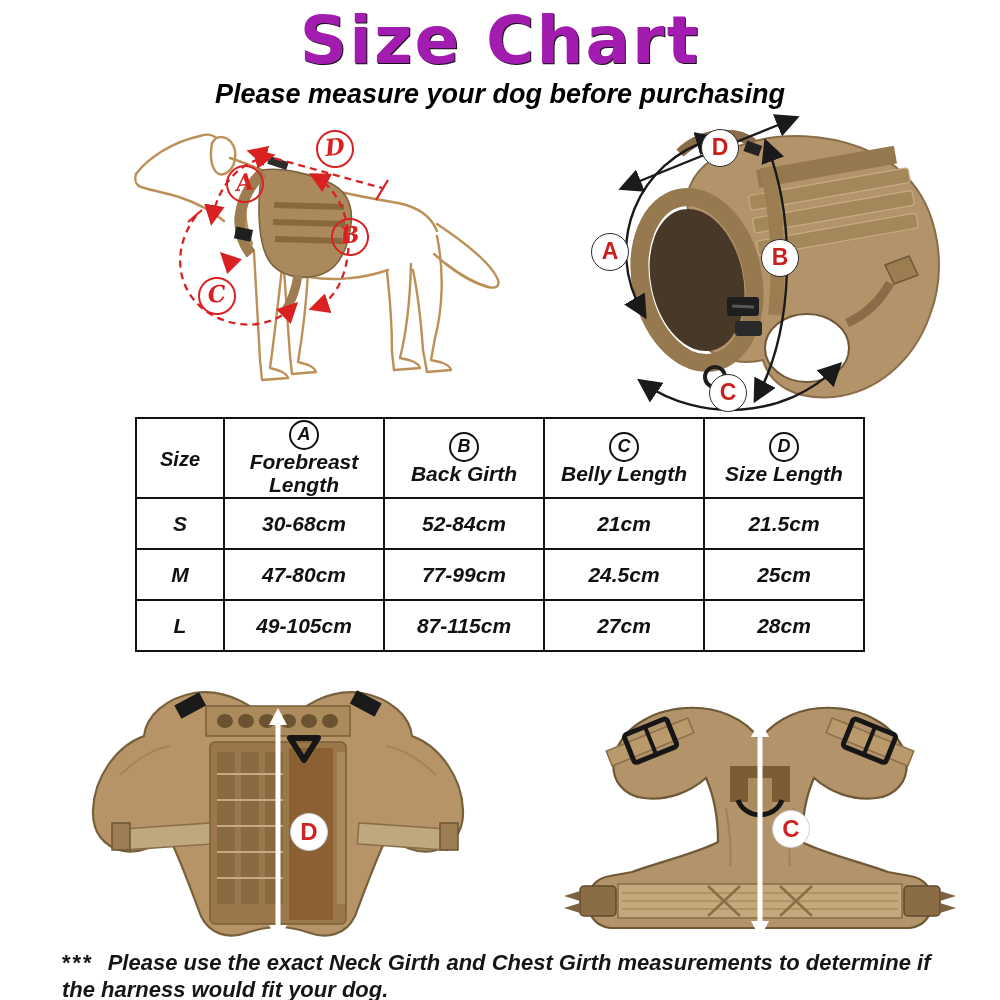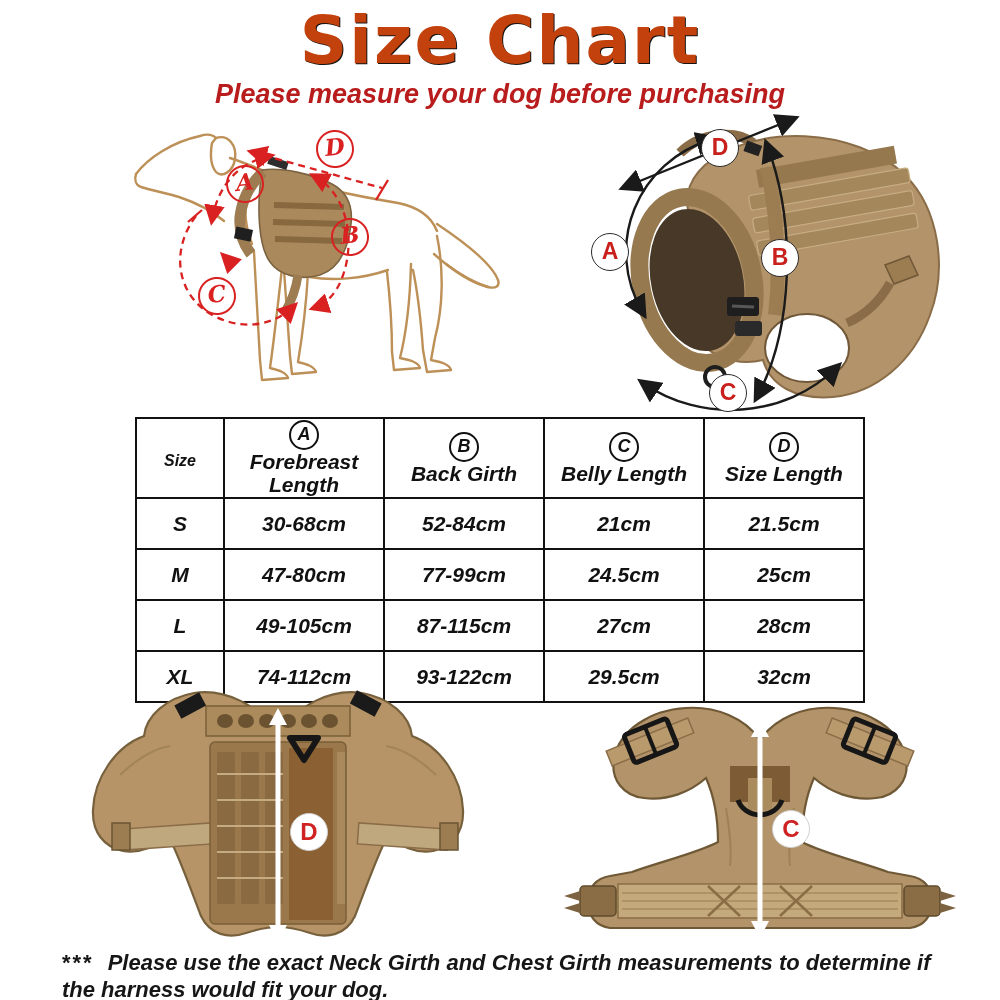--- a/index.html
+++ b/index.html
@@ -1,24 +1,24 @@
 <!DOCTYPE html>
 <html><head>
 <meta charset="utf-8">
 <style>
   html,body{margin:0;padding:0;background:#fff;}
   #canvas{position:relative;width:1000px;height:1000px;background:#ffffff;overflow:hidden;
           font-family:"Liberation Sans",sans-serif;color:#111;}
   
   .title{position:absolute;top:2px;left:0;width:100%;text-align:center;
-         font-size:66px;font-weight:bold;letter-spacing:2px;color:#c2410c;
+         font-size:66px;font-weight:bold;letter-spacing:2px;color:#a21caf;
          font-family:"DejaVu Sans","Liberation Sans",sans-serif;
          text-shadow:1px 1px 0 #141414;}
   .subtitle{position:absolute;top:79px;left:0;width:100%;text-align:center;
-            font-size:27px;font-weight:bold;font-style:italic;color:#b91c1c;}
+            font-size:27px;font-weight:bold;font-style:italic;color:#000000;}
   
   .fig{position:absolute;}
   .fig svg{display:block;}
   
   .lblR{position:absolute;width:34px;height:34px;border:2.5px solid #d92121;border-radius:50%;
         color:#d92121;font-family:"DejaVu Serif","Liberation Serif",serif;
         font-style:italic;font-weight:bold;font-size:23px;line-height:30px;text-align:center;
         background:transparent;transform:rotate(-6deg);}
   
   .lblP{position:absolute;width:36px;height:36px;border:1.5px solid #2b2b2b;border-radius:50%;
@@ -30,21 +30,21 @@
   
   .size-table{position:absolute;left:135px;top:417px;width:730px;border-collapse:collapse;
               table-layout:fixed;}
   .size-table th,.size-table td{border:2.5px solid #111;text-align:center;vertical-align:middle;
               font-style:italic;font-weight:bold;color:#111;}
   .size-table th{height:60px;font-size:21px;line-height:1.1;}
   .size-table td{height:47px;font-size:21px;}
   .col-size{width:88px;}
   .circ{display:inline-block;width:26px;height:26px;border:2px solid #111;border-radius:50%;
         font-size:18px;line-height:24px;text-align:center;font-style:italic;font-weight:bold;}
-  .size-head{font-size:16px;}
+  .size-head{font-size:20px;}
   
   .footnote{position:absolute;left:62px;top:950px;width:892px;font-size:22px;font-weight:bold;
             font-style:italic;color:#161616;line-height:1.22;}
   .footnote .stars{font-style:normal;margin-right:14px;letter-spacing:2px;}
 </style>
 </head>
 <body>
 
 <div id="canvas">
 
@@ -192,27 +192,20 @@
         <td>24.5cm</td>
         <td>25cm</td>
       </tr>
       <tr>
         <td>L</td>
         <td>49-105cm</td>
         <td>87-115cm</td>
         <td>27cm</td>
         <td>28cm</td>
       </tr>
-      <tr>
-        <td>XL</td>
-        <td>74-112cm</td>
-        <td>93-122cm</td>
-        <td>29.5cm</td>
-        <td>32cm</td>
-      </tr>
     </tbody>
   </table>
 
   <div class="fig" style="left:60px;top:680px;width:450px;height:270px;">
     <svg width="450" height="270" viewBox="0 0 450 270">
       <path d="M218,52 C198,26 166,8 134,13 C106,18 86,36 84,56 C56,66 34,98 33,130 C32,152 44,167 63,171 C80,174 97,166 108,155 C119,176 131,210 141,236 C150,255 169,259 186,253 C198,249 210,247 218,247 C226,247 238,249 250,253 C267,259 286,255 295,236 C305,210 317,176 328,155 C339,166 356,174 373,171 C392,167 404,152 403,130 C402,98 380,66 352,56 C350,36 330,18 302,13 C270,8 238,26 218,52 Z" fill="#b69468" stroke="#77603c" stroke-width="2.2"></path>
       <g>
         <path d="M60,95 C78,78 96,68 110,66" fill="none" stroke="#a3845a" stroke-width="2"></path>
         <path d="M376,95 C358,78 340,68 326,66" fill="none" stroke="#a3845a" stroke-width="2"></path>
         <rect x="62" y="146" width="90" height="21" fill="#c0a87e" stroke="#8a6d48" stroke-width="1.5" transform="rotate(-4 107 156)"></rect>

